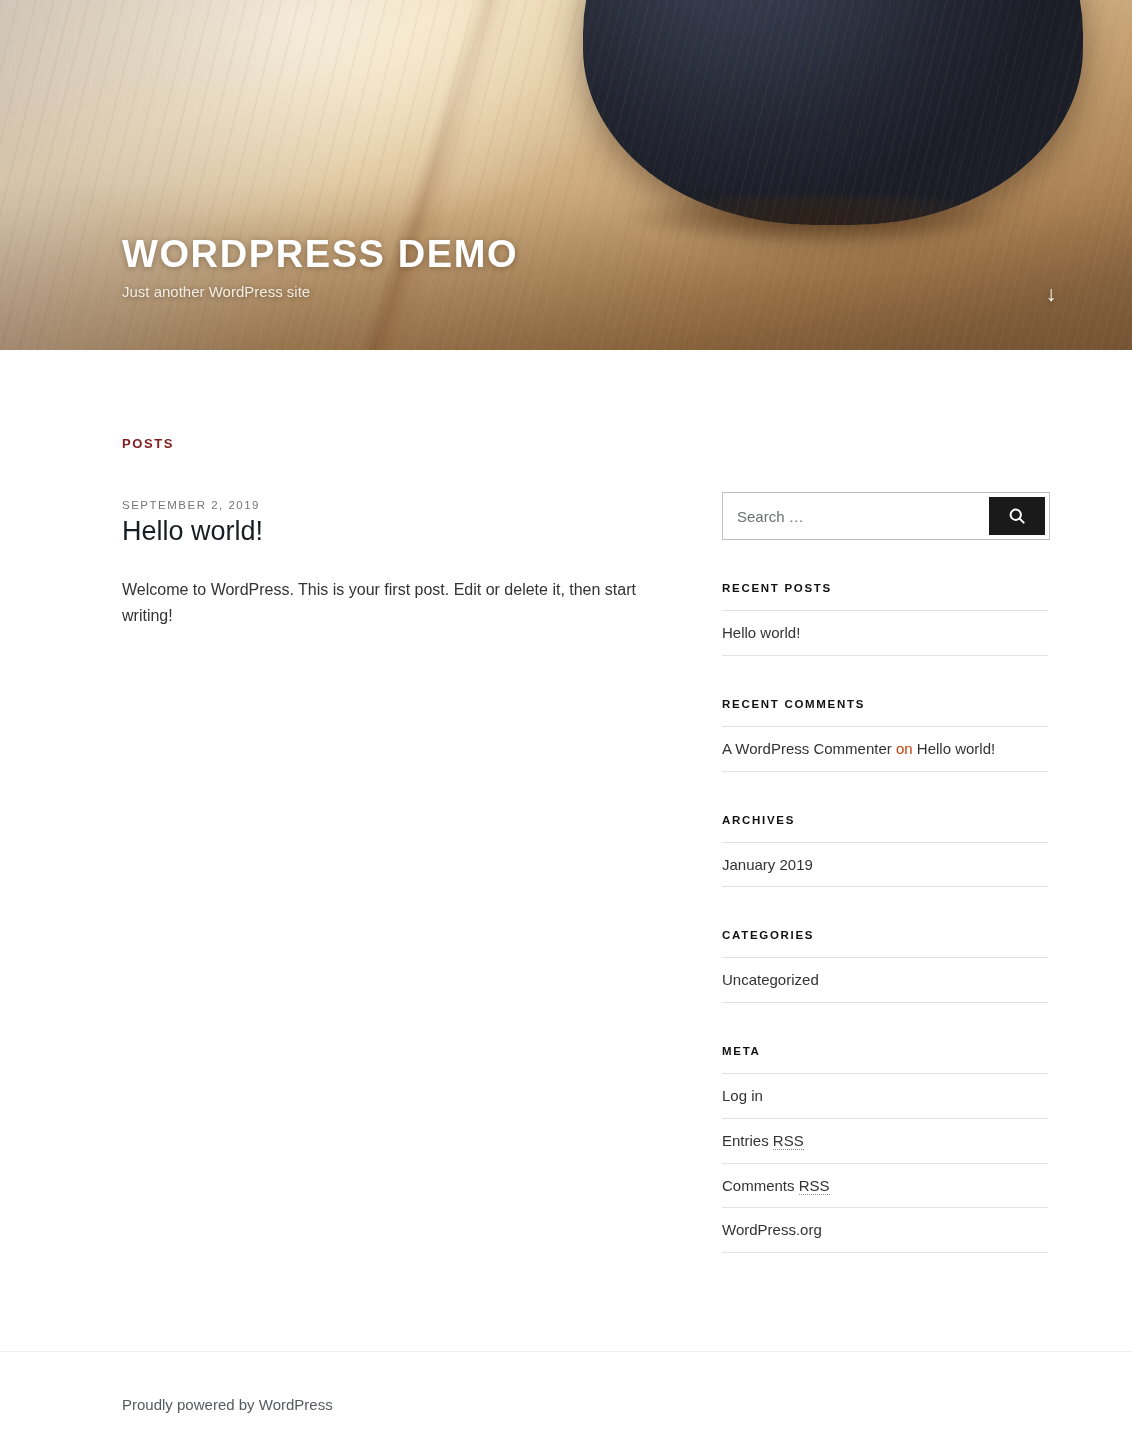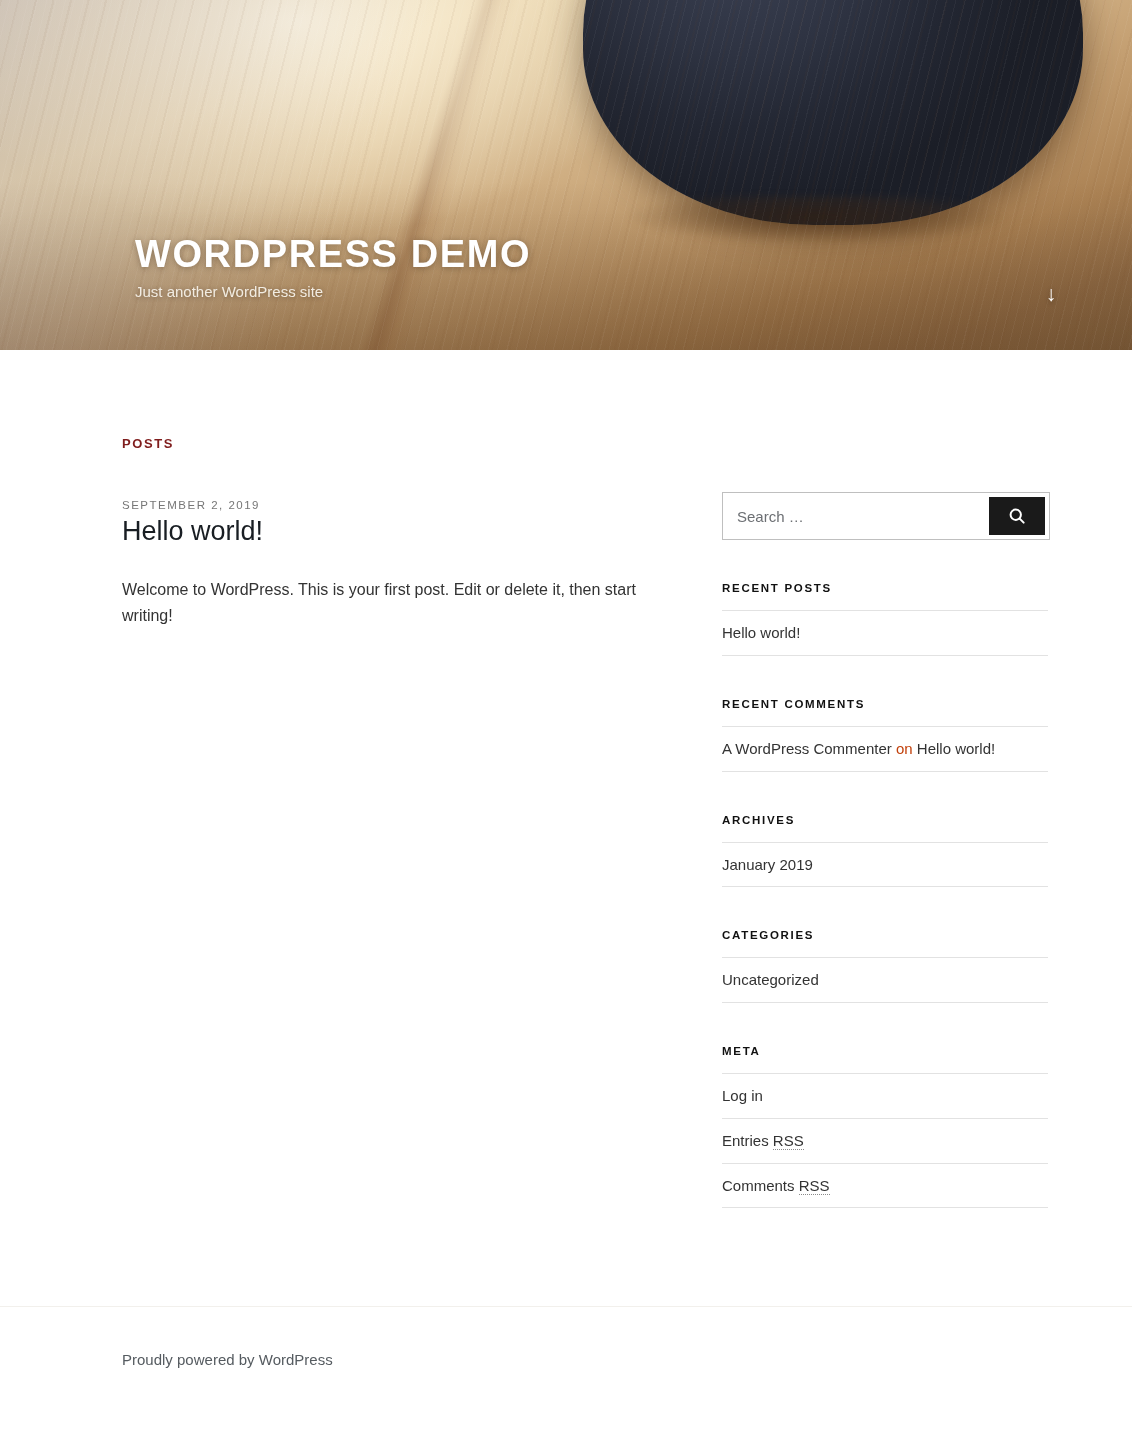--- a/index.html
+++ b/index.html
@@ -76,21 +76,20 @@
     inset: 0;
     background:
       repeating-linear-gradient(104deg, rgba(255,255,255,0.045) 0px, rgba(255,255,255,0.045) 1px, rgba(0,0,0,0) 1px, rgba(0,0,0,0) 9px),
       repeating-linear-gradient(104deg, rgba(110,65,28,0.05) 0px, rgba(110,65,28,0.05) 2px, rgba(0,0,0,0) 2px, rgba(0,0,0,0) 17px);
   }
 
   .header-inner {
     position: absolute;
     left: 0; right: 6px; bottom: 0;
     padding: 0 122px 48px 122px;
-    margin-left: 13px;
   }
   .site-title {
     margin: 0;
     font-size: 38px;
     line-height: 1.05;
     font-weight: 700;
     letter-spacing: 1.6px;
     color: #ffffff;
     text-transform: uppercase;
     text-shadow: 0 1px 6px rgba(40,22,8,0.35);
@@ -345,20 +344,23 @@
       <ul>
         <li>
           <a>Log in</a>
         </li>
         <li>
           <a><span>Entries </span><abbr class="rss">RSS</abbr></a>
         </li>
         <li>
           <a><span>Comments </span><abbr class="rss">RSS</abbr></a>
         </li>
+        <li>
+          <a>WordPress.org</a>
+        </li>
       </ul>
     </section>
 
   </aside>
 </div>
 
 <footer class="site-footer">
   <span class="footer-credit">Proudly powered by WordPress</span>
 </footer>
 

